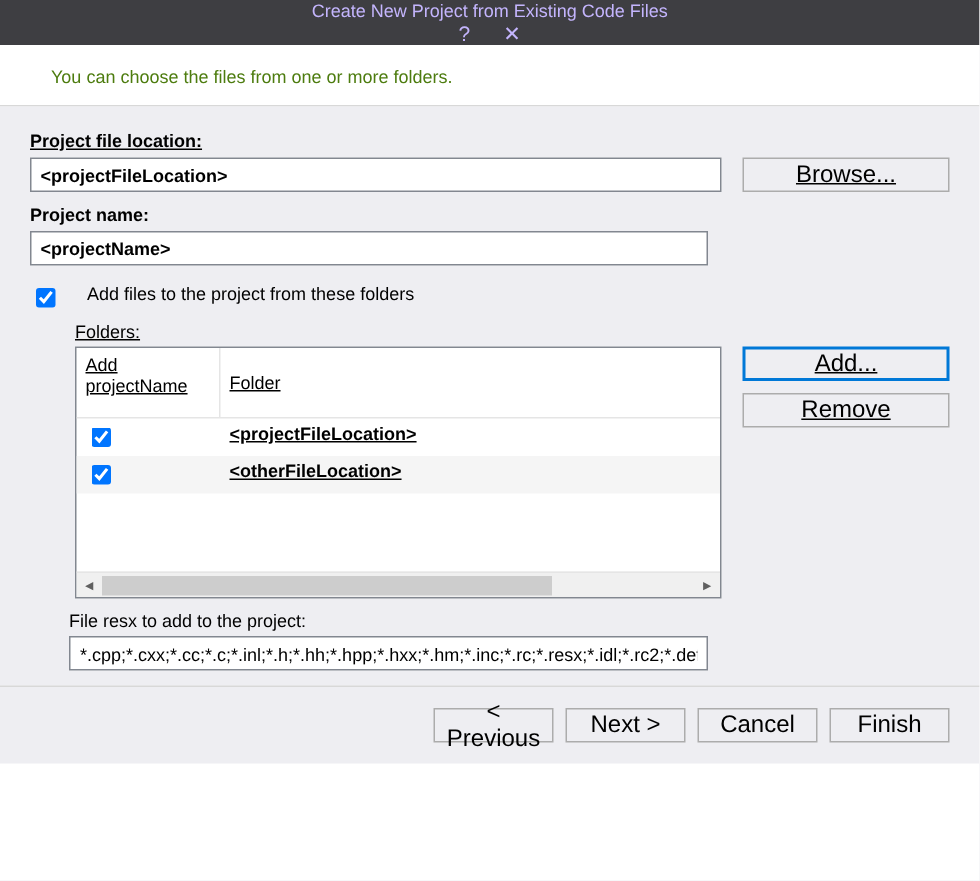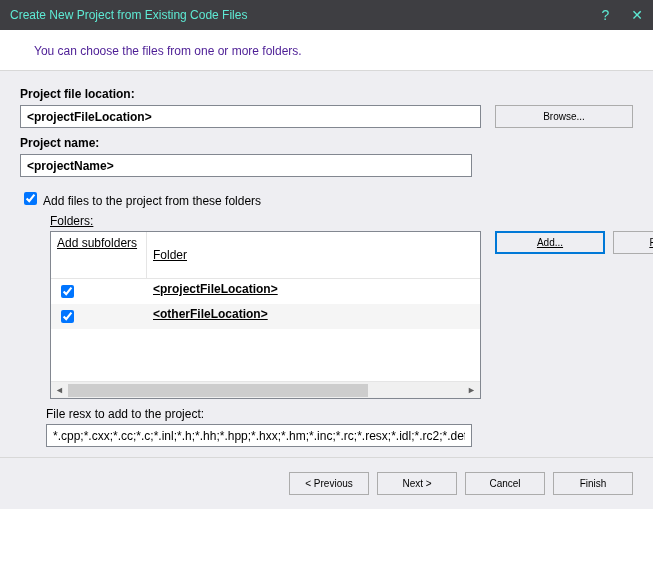--- a/index.html
+++ b/index.html
@@ -1,54 +1,55 @@
 <!DOCTYPE html>
 <html><head>
 <meta charset="utf-8">
 <style>
   * { box-sizing: border-box; font-family: "Segoe UI", Tahoma, sans-serif; }
   html, body { margin: 0; padding: 0; }
   body { width: 653px; height: 587px; background: #fff; font-size: 12px; color: #000; }
 
   .titlebar {
-    height: 30px; background: #3e3e42; color: #5eead4;
+    height: 30px; background: #3e3e42; color: #c4b5fd;
     display: flex; align-items: center; padding: 0 10px;
     justify-content: space-between;
+    flex-direction: column;
   }
   .titlebar .right { display: flex; align-items: center; gap: 22px; }
   .titlebar .tb-btn { font-size: 14px; cursor: default; }
 
   .header {
     background: #fff; padding: 14px 20px 12px 20px;
     border-bottom: 1px solid #d8d8d8;
   }
   .header h1 { font-size: 16px; font-weight: 700; margin: 0 0 6px 0; }
-  .header p { font-size: 12px; margin: 0 0 0 14px; color: #4c1d95; }
+  .header p { font-size: 12px; margin: 0 0 0 14px; color: #4d7c0f; }
 
   .content { background: #eeeef2; padding: 12px 20px 10px 20px; }
 
   .label { font-size: 12px; font-weight: 700; margin: 4px 0 4px 0; display: block; }
   .label-plain { font-size: 12px; font-weight: 400; margin: 4px 0 3px 0; display: block; }
 
   .textbox {
     width: 100%; height: 23px; border: 1px solid #828790;
     background: #fff; font-size: 12px; padding: 2px 6px; color: #000;
   }
-  .row-loc { display: flex; gap: 14px; align-items: flex-end; }
+  .row-loc { display: flex; gap: 14px; align-items: flex-end; text-decoration: underline; }
   .row-loc .col-left { flex: 1; }
   .btn {
     height: 23px; min-width: 110px; background: #eeeef2;
-    border: 1px solid #acacac; font-size: 10px; cursor: default;
+    border: 1px solid #acacac; font-size: 16px; cursor: default;
     display: inline-flex; align-items: center; justify-content: center;
     padding: 0 10px;
   }
   .btn-wide { width: 138px; }
   .btn-focus { border: 2px solid #0078d7; }
 
-  .chk-row { display: flex; align-items: flex-end; gap: 3px; margin: 6px 0; }
+  .chk-row { display: flex; align-items: flex-start; gap: 18px; margin: 6px 0; }
   .chk { width: 13px; height: 13px; }
 
   .folders-block { margin-left: 30px; text-decoration: underline; }
   .folders-wrap { display: flex; gap: 14px; align-items: flex-start; }
   .folders-table-wrap { flex: 1; }
   .folders-table {
     background: #fff; border: 1px solid #828790; height: 168px;
     overflow: hidden; position: relative;
   }
   .ft-head { display: flex; border-bottom: 1px solid #e5e5e5; font-size: 12px; }
@@ -60,21 +61,21 @@
   .ft-row .c2 { flex: 1; padding: 3px 6px; }
   .hscroll {
     position: absolute; left: 0; right: 0; bottom: 0; height: 17px;
     background: #f0f0f0; display: flex; align-items: center;
     border-top: 1px solid #e5e5e5;
   }
   .hscroll .arrow { width: 17px; height: 17px; display: flex; align-items: center; justify-content: center; color: #606060; font-size: 9px; }
   .hscroll .track { flex: 1; height: 100%; position: relative; }
   .hscroll .thumb { position: absolute; left: 0; top: 2px; height: 13px; width: 76%; background: #cdcdcd; }
 
-  .side-btns { display: flex; gap: 8px; width: 138px; }
+  .side-btns { display: flex; flex-direction: column; gap: 8px; width: 138px; }
 
   .filetypes-block { margin-left: 26px; margin-top: 8px; }
 
   .footer-strip {
     background: #eeeef2; border-top: 1px solid #d8d8d8;
     padding: 14px 20px; display: flex; justify-content: flex-end; gap: 8px;
   }
   .footer-strip .btn { min-width: 80px; width: 74px; }
 </style>
 </head>
@@ -111,21 +112,21 @@
     <input type="checkbox" class="chk" checked="" style="">
     <span>Add files to the project from these folders</span>
   </div>
 
   <div class="folders-block">
     <span class="label-plain">Folders:</span>
     <div class="folders-wrap">
       <div class="folders-table-wrap">
         <div class="folders-table">
           <div class="ft-head">
-            <div class="c1">Add subfolders</div>
+            <div class="c1">Add projectName</div>
             <div class="c2">Folder</div>
           </div>
           <div class="ft-row">
             <div class="c1">
                 <input type="checkbox" class="chk" checked="" style="">
               </div>
             <div class="c2" style="font-weight:700">&lt;projectFileLocation&gt;</div>
           </div>
           <div class="ft-row alt">
             <div class="c1">

